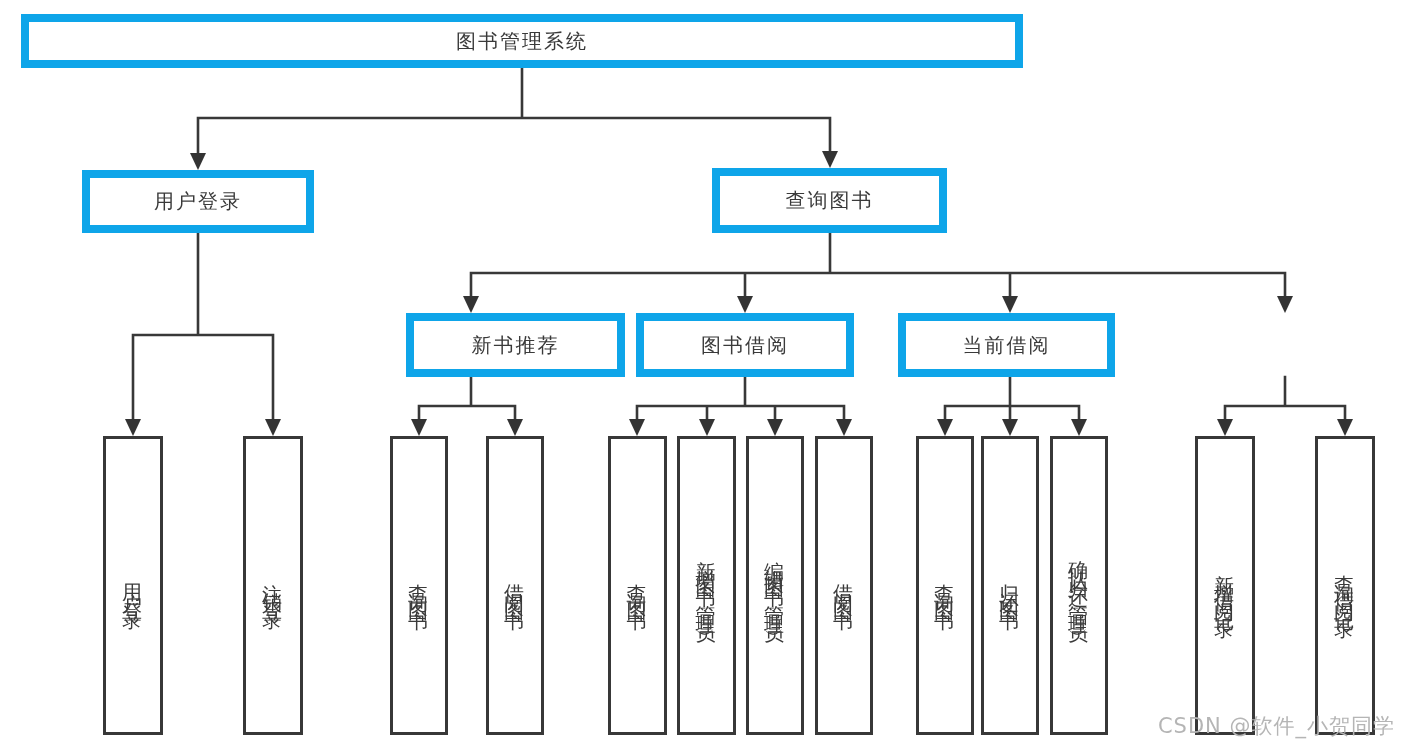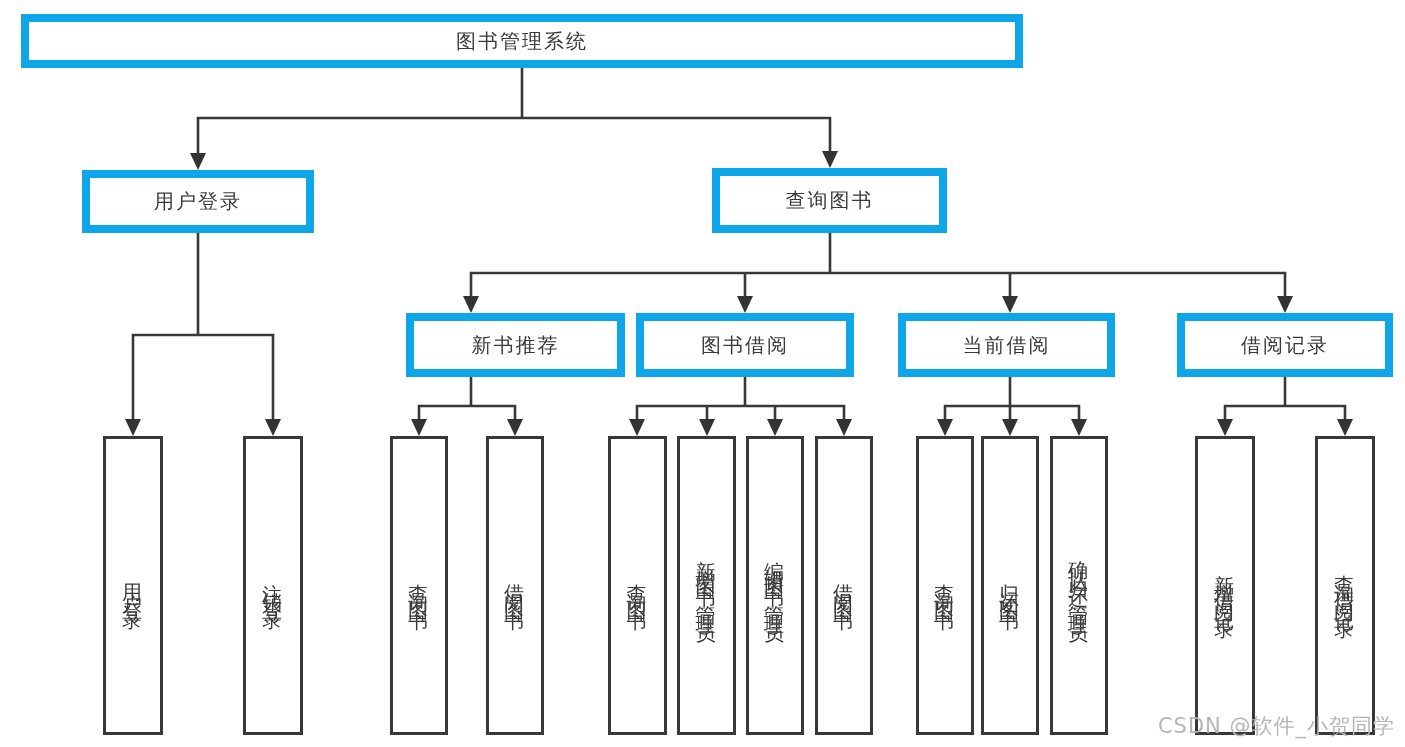--- a/index.html
+++ b/index.html
@@ -127,23 +127,20 @@
 
   <div class="hbox" style="left:362px; top:313px; width:219px; height:64px;margin-left:44px;">
     <span>新书推荐</span>
   </div>
   <div class="hbox" style="left:636px; top:313px; width:218px; height:64px;">
     <span>图书借阅</span>
   </div>
   <div class="hbox" style="left:898px; top:313px; width:217px; height:64px;">
     <span>当前借阅</span>
   </div>
-  <div class="hbox" style="left:1177px; top:313px; width:216px; height:64px;">
-    <span>借阅记录</span>
-  </div>
 
   <div class="vbox" style="left:103px; top:436px; width:60px; height:299px;">
     <span class="vtext">用户登录</span>
   </div>
   <div class="vbox" style="left:243px; top:436px; width:60px; height:299px;">
     <span class="vtext">注销登录</span>
   </div>
 
   <div class="vbox" style="left:390px; top:436px; width:58px; height:299px;">
     <span class="vtext">查询图书</span>

